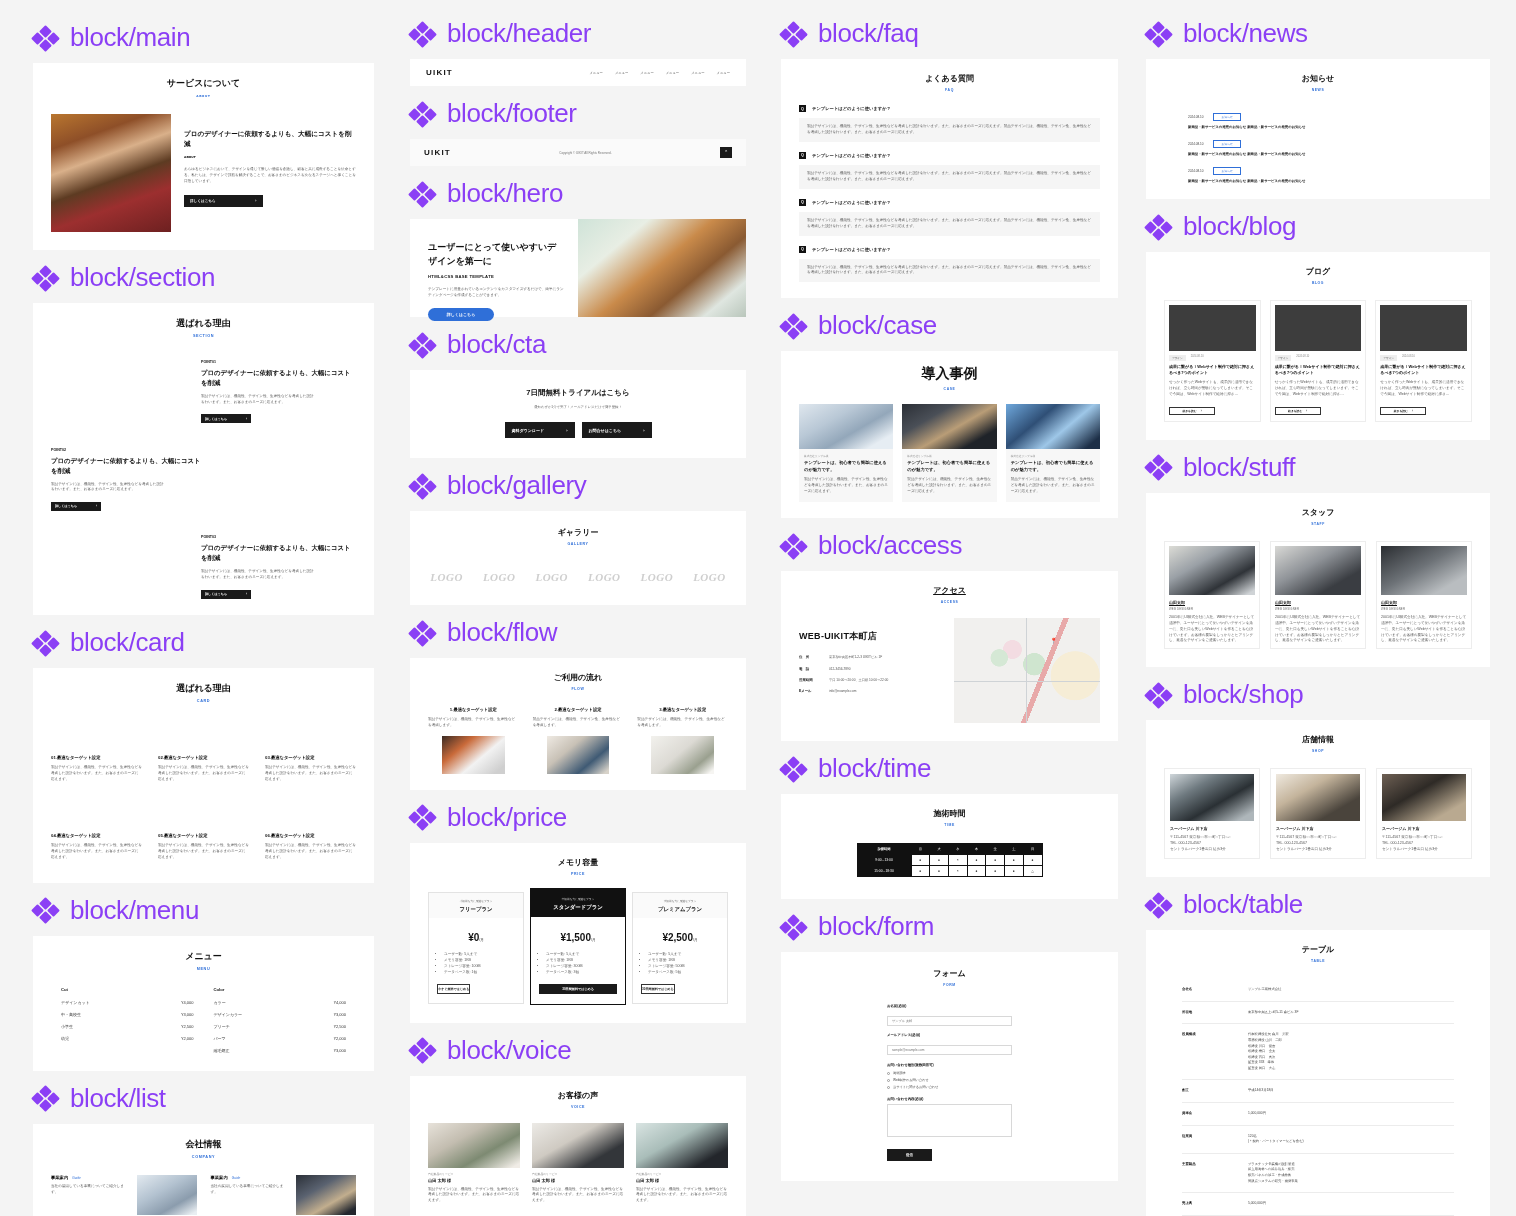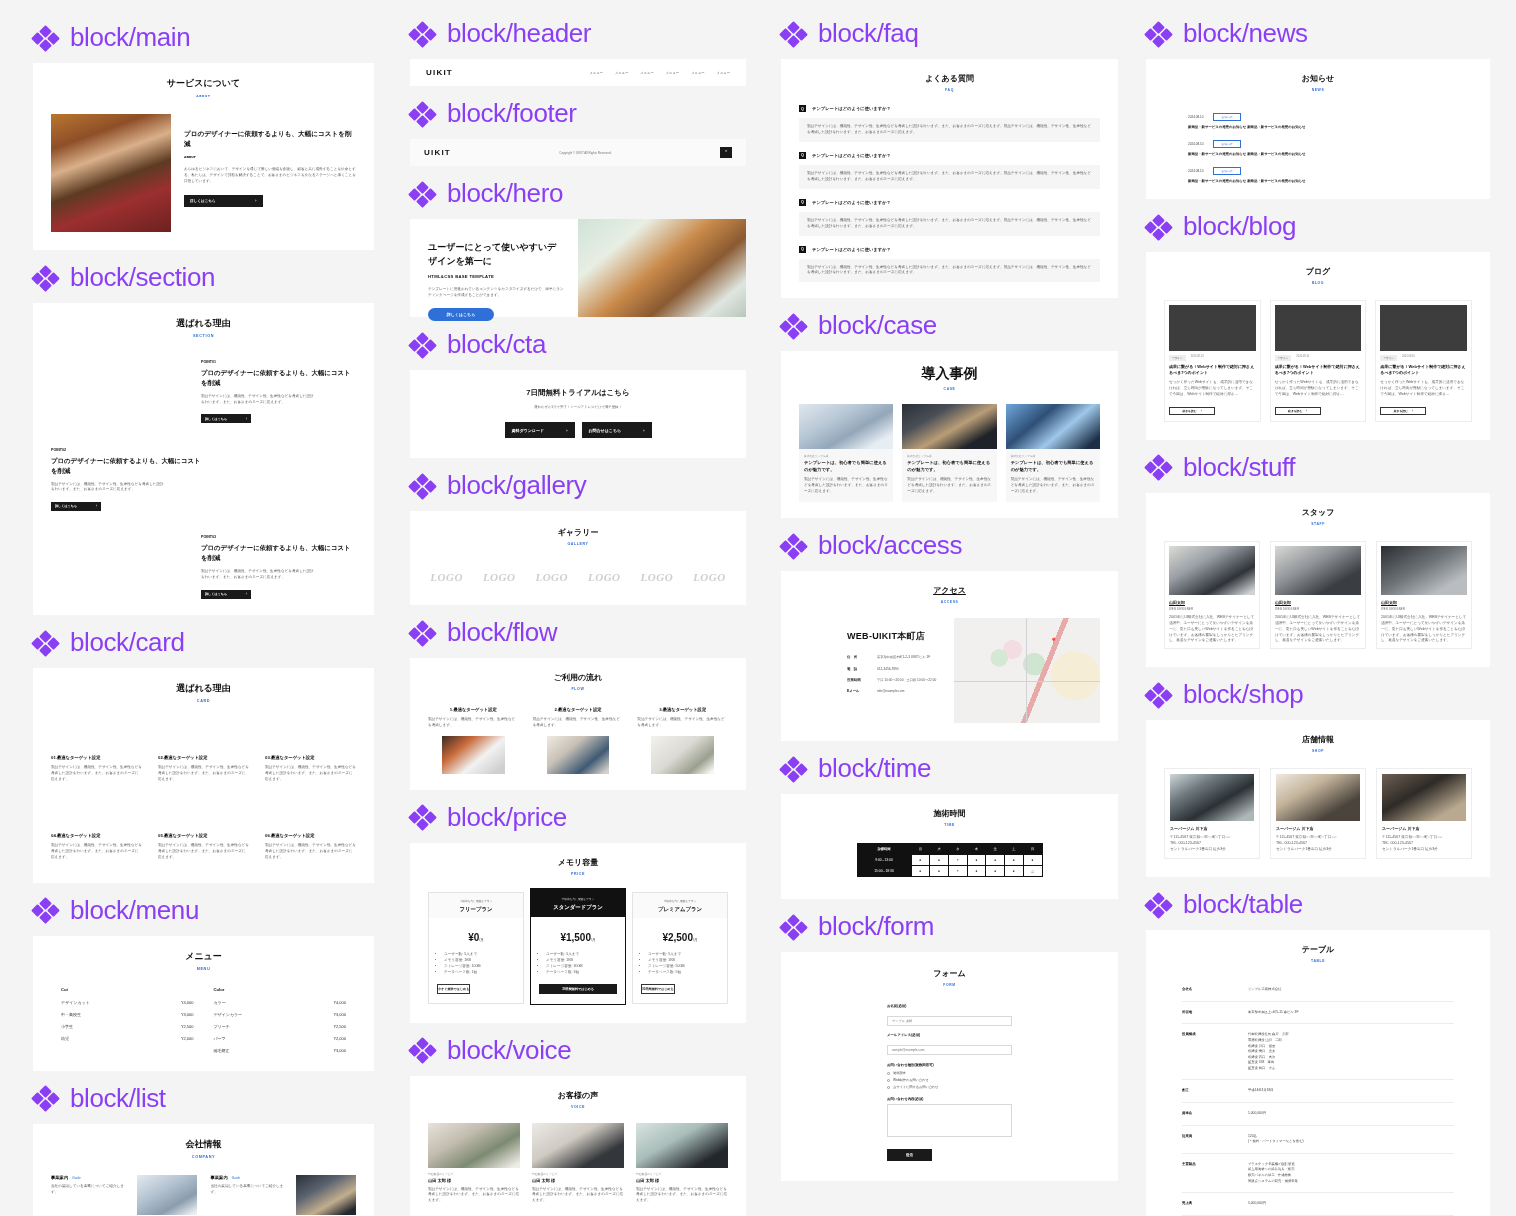--- a/index.html
+++ b/index.html
@@ -646,21 +646,21 @@
           <i class="a"></i>
           <i class="b"></i>
           <i class="c"></i>
           <i class="d"></i>
         </span>
       <span>block/access</span>
     </div>
     <div class="panel" style="padding:14px 18px 18px;">
       <div class="sec-title" style="font-size:8px;text-decoration:underline;">アクセス</div>
       <div class="sec-sub" style="font-size:3.4px;margin-top:4px;">ACCESS</div>
-      <div style="display:flex;gap:6px;margin-top:14px;align-items:flex-start;margin-left:48px;">
+      <div style="display:flex;gap:6px;margin-top:14px;align-items:flex-start;">
         <div style="flex:1;padding-top:12px;">
           <div style="font-size:9px;font-weight:bold;letter-spacing:.3px;color:#111;">WEB-UIKIT本町店</div>
           <div style="margin-top:12px;">
             <div style="display:flex;gap:8px;margin-top:5px;">
               <span style="font-size:3.4px;font-weight:bold;width:22px;flex:0 0 22px;color:#111;">住　所</span>
               <span style="font-size:3.2px;color:#555;line-height:1.6;">東京都中央区本町1-2-3 UIKITビル 1F</span>
             </div>
             <div style="display:flex;gap:8px;margin-top:7px;">
               <span style="font-size:3.4px;font-weight:bold;width:22px;flex:0 0 22px;color:#111;">電　話</span>
               <span style="font-size:3.2px;color:#555;">012-3456-7890</span>

